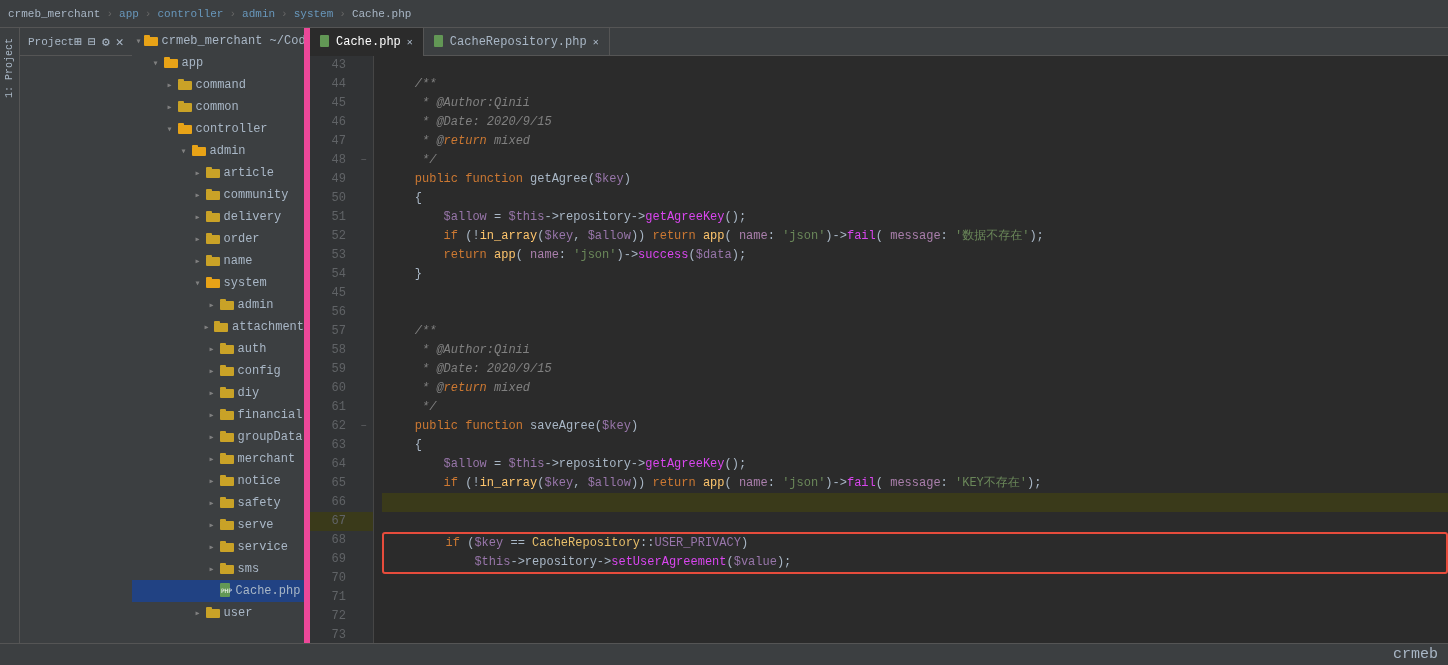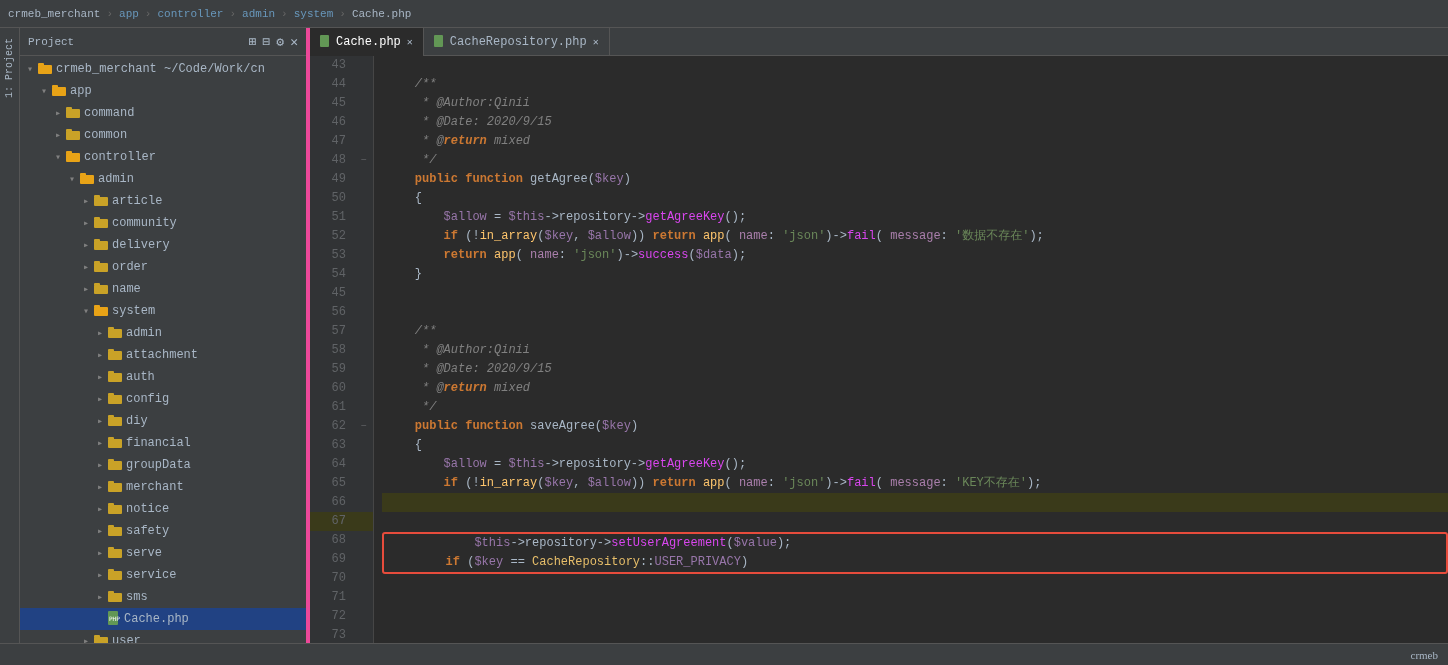--- a/index.html
+++ b/index.html
@@ -9,21 +9,21 @@
     .top-bar { display: flex; align-items: center; background: #3c3f41; height: 28px; padding: 0 8px; gap: 4px; border-bottom: 1px solid #555; flex-shrink: 0; }
     .breadcrumb-item { color: #a9b7c6; font-size: 11px; }
     .breadcrumb-sep { color: #666; font-size: 11px; margin: 0 2px; }
     .breadcrumb-folder { color: #6897bb; font-size: 11px; }
     .breadcrumb-file { color: #a9b7c6; font-size: 11px; }
 
     
     .main { display: flex; flex: 1; overflow: hidden; }
 
     
-    .sidebar { width: 290px; background: #3c3f41; border-right: 4px solid #ec4899; display: flex; flex-direction: column; overflow: hidden; flex-shrink: 0; }
+    .sidebar { width: 290px; background: #3c3f41; border-right: 6px solid #ec4899; display: flex; flex-direction: row; overflow: hidden; flex-shrink: 0; }
     .sidebar-header { display: flex; align-items: center; justify-content: space-between; padding: 4px 8px; background: #3c3f41; border-bottom: 1px solid #555; height: 28px; }
     .sidebar-title { font-size: 11px; color: #a9b7c6; }
     .sidebar-icons { display: flex; gap: 6px; }
     .sidebar-icon { color: #a9b7c6; font-size: 13px; cursor: pointer; }
 
     .tree { overflow-y: auto; flex: 1; padding: 2px 0; }
     .tree-item { display: flex; align-items: center; height: 22px; padding-left: 4px; cursor: pointer; white-space: nowrap; font-size: 12px; }
     .tree-item.highlighted { background: #214283; }
     .tree-indent { display: inline-block; }
     .tree-arrow { color: #808080; font-size: 10px; margin-right: 2px; display: inline-block; width: 12px; text-align: center; }
@@ -44,33 +44,33 @@
     .tab { display: flex; align-items: center; padding: 0 10px; gap: 6px; height: 28px; cursor: pointer; border-right: 1px solid #555; font-size: 12px; color: #a9b7c6; }
     .tab.active { background: #2b2b2b; color: #ffffff; }
     .tab-close { color: #a9b7c6; font-size: 10px; cursor: pointer; }
     .tab-file-icon { color: #629755; font-size: 11px; }
 
     
     .code-editor { flex: 1; overflow-y: auto; overflow-x: auto; display: flex; background: #2b2b2b; }
     .fold-arrow { color: #606366; font-size: 10px; cursor: pointer; }
 
     
-    .kw { color: #cc7832; font-weight: bold; margin-top: 40px; }
+    .kw { color: #cc7832; font-weight: normal; margin-top: 40px; }
     .fn { color: #ffc66d; }
     .str { color: #6a8759; }
     .var { color: #9876aa; }
     .comment { color: #808080; font-style: italic; }
     .method { color: #d946ef; }
     .param-name { color: #aa7fac; }
     .cn { color: #e8bf6a; }
     .const { color: #9876aa; }
 
     
     .status-bar { height: 22px; background: #3c3f41; border-top: 1px solid #555; display: flex; align-items: center; justify-content: flex-end; padding: 0 10px; flex-shrink: 0; }
-    .status-logo { color: #a9b7c6; font-size: 11px; font-family: Liberation Serif, serif; }
+    .status-logo { color: #a9b7c6; font-size: 15px; }
 
     
     .code-editor::-webkit-scrollbar { width: 8px; height: 8px; }
     .code-editor::-webkit-scrollbar-track { background: #3c3f41; }
     .code-editor::-webkit-scrollbar-thumb { background: #5a5a5a; }
   </style>
 </head>
 <body>
 
 <div class="top-bar">
@@ -460,22 +460,22 @@
           <div style="height: 19px; line-height: 19px; white-space: pre; font-family: &quot;Courier New&quot;, monospace; font-size: 12px; padding-left: 4px; background: transparent;"><span class="comment">     * @Date: 2020/9/15</span></div>
           <div style="height: 19px; line-height: 19px; white-space: pre; font-family: &quot;Courier New&quot;, monospace; font-size: 12px; padding-left: 4px; background: transparent;"><span class="comment">     * @<span class="kw">return</span> mixed</span></div>
           <div style="height: 19px; line-height: 19px; white-space: pre; font-family: &quot;Courier New&quot;, monospace; font-size: 12px; padding-left: 4px; background: transparent;"><span class="comment">     */</span></div>
           <div style="height: 19px; line-height: 19px; white-space: pre; font-family: &quot;Courier New&quot;, monospace; font-size: 12px; padding-left: 4px; background: transparent;">    <span class="kw">public</span> <span class="kw">function</span> saveAgree(<span class="var">$key</span>)</div>
           <div style="height: 19px; line-height: 19px; white-space: pre; font-family: &quot;Courier New&quot;, monospace; font-size: 12px; padding-left: 4px; background: transparent;">    {</div>
           <div style="height: 19px; line-height: 19px; white-space: pre; font-family: &quot;Courier New&quot;, monospace; font-size: 12px; padding-left: 4px; background: transparent;">        <span class="var">$allow</span> = <span class="var">$this</span>-&gt;repository-&gt;<span class="method">getAgreeKey</span>();</div>
           <div style="height: 19px; line-height: 19px; white-space: pre; font-family: &quot;Courier New&quot;, monospace; font-size: 12px; padding-left: 4px; background: transparent;">        <span class="kw">if</span> (!<span class="fn">in_array</span>(<span class="var">$key</span>, <span class="var">$allow</span>)) <span class="kw">return</span> <span class="fn">app</span>( <span class="param-name">name</span>: <span class="str">'json'</span>)-&gt;<span class="method">fail</span>( <span class="param-name">message</span>: <span class="str">'KEY不存在'</span>);</div>
           <div style="height: 19px; line-height: 19px; white-space: pre; font-family: &quot;Courier New&quot;, monospace; font-size: 12px; padding-left: 4px; background: rgb(58, 58, 26);">&nbsp;</div>
           <div style="height: 19px; line-height: 19px; white-space: pre; font-family: &quot;Courier New&quot;, monospace; font-size: 12px; padding-left: 4px; background: transparent;">&nbsp;</div>
           <div style="border: 2px solid rgb(231, 76, 60); border-radius: 3px; margin: 1px 0px;">
+            <div style="height: 19px; line-height: 19px; white-space: pre; font-family: &quot;Courier New&quot;, monospace; font-size: 12px; padding-left: 4px; background: transparent;">        <span class="kw">if</span> (<span class="var">$key</span> == <span class="cn">CacheRepository</span>::<span class="const">USER_PRIVACY</span>)</div>
             <div style="height: 19px; line-height: 19px; white-space: pre; font-family: &quot;Courier New&quot;, monospace; font-size: 12px; padding-left: 4px; background: transparent;">            <span class="var">$this</span>-&gt;repository-&gt;<span class="method">setUserAgreement</span>(<span class="var">$value</span>);</div>
-            <div style="height: 19px; line-height: 19px; white-space: pre; font-family: &quot;Courier New&quot;, monospace; font-size: 12px; padding-left: 4px; background: transparent;">        <span class="kw">if</span> (<span class="var">$key</span> == <span class="cn">CacheRepository</span>::<span class="const">USER_PRIVACY</span>)</div>
           </div>
           <div style="height: 19px; line-height: 19px; white-space: pre; font-family: &quot;Courier New&quot;, monospace; font-size: 12px; padding-left: 4px; background: transparent;">&nbsp;</div>
         </div>
       </div>
   </div>
 </div>
 
 <div class="status-bar">
   <span class="status-logo">crmeb</span>
 </div>

